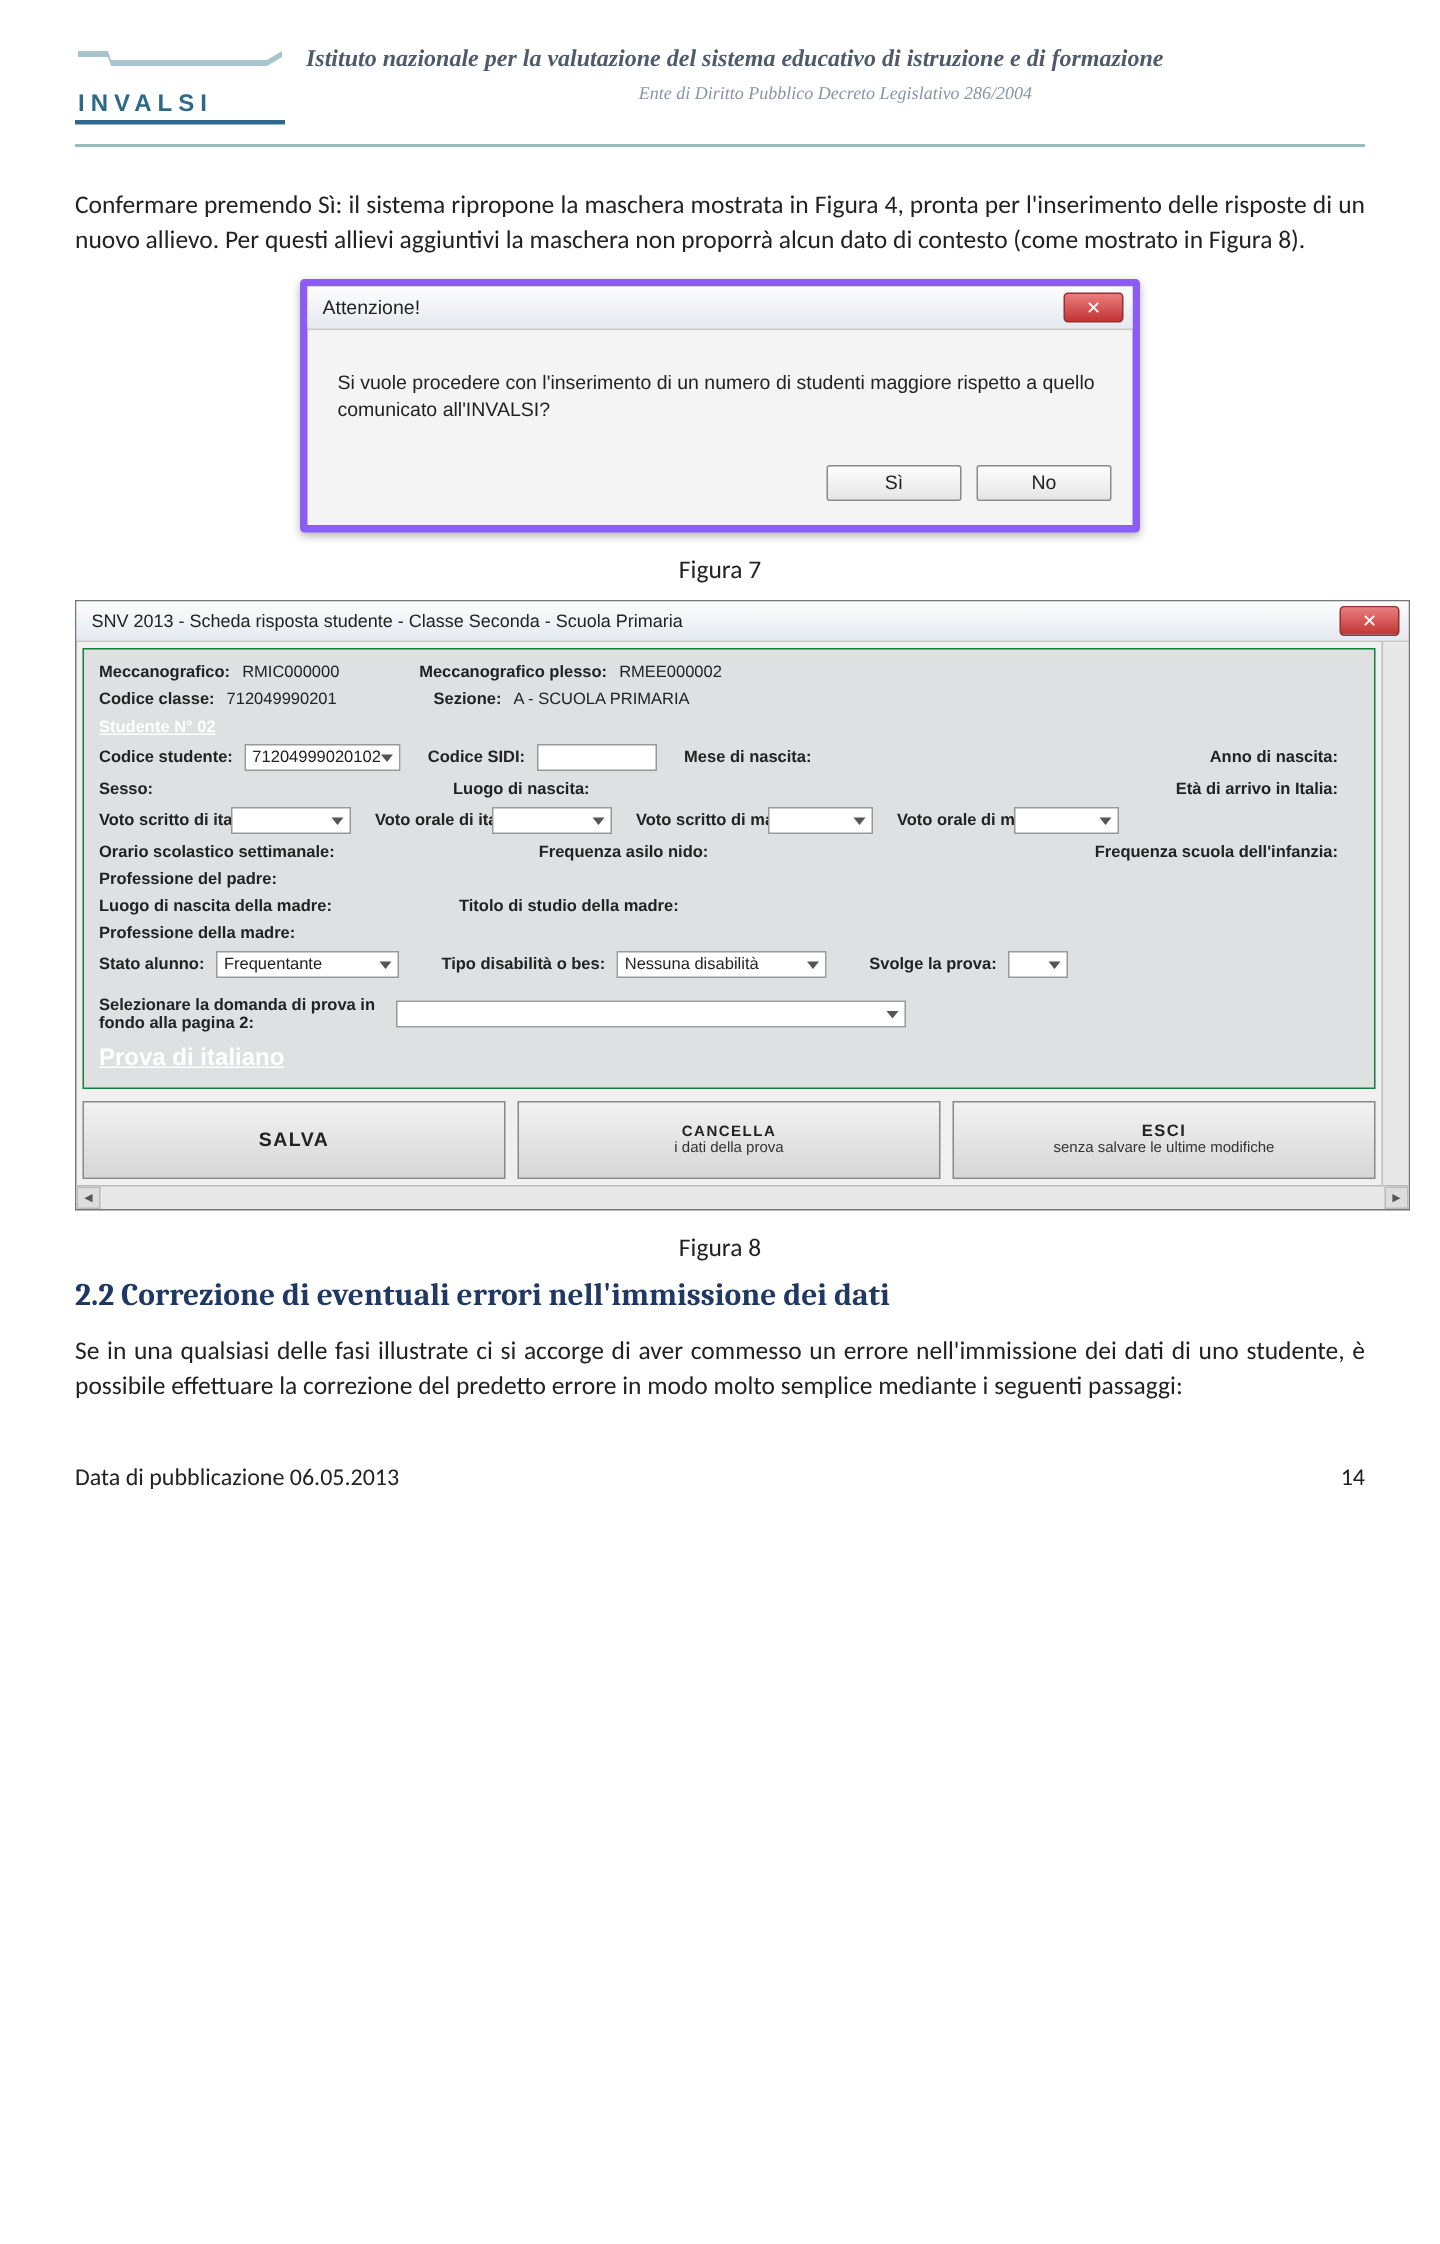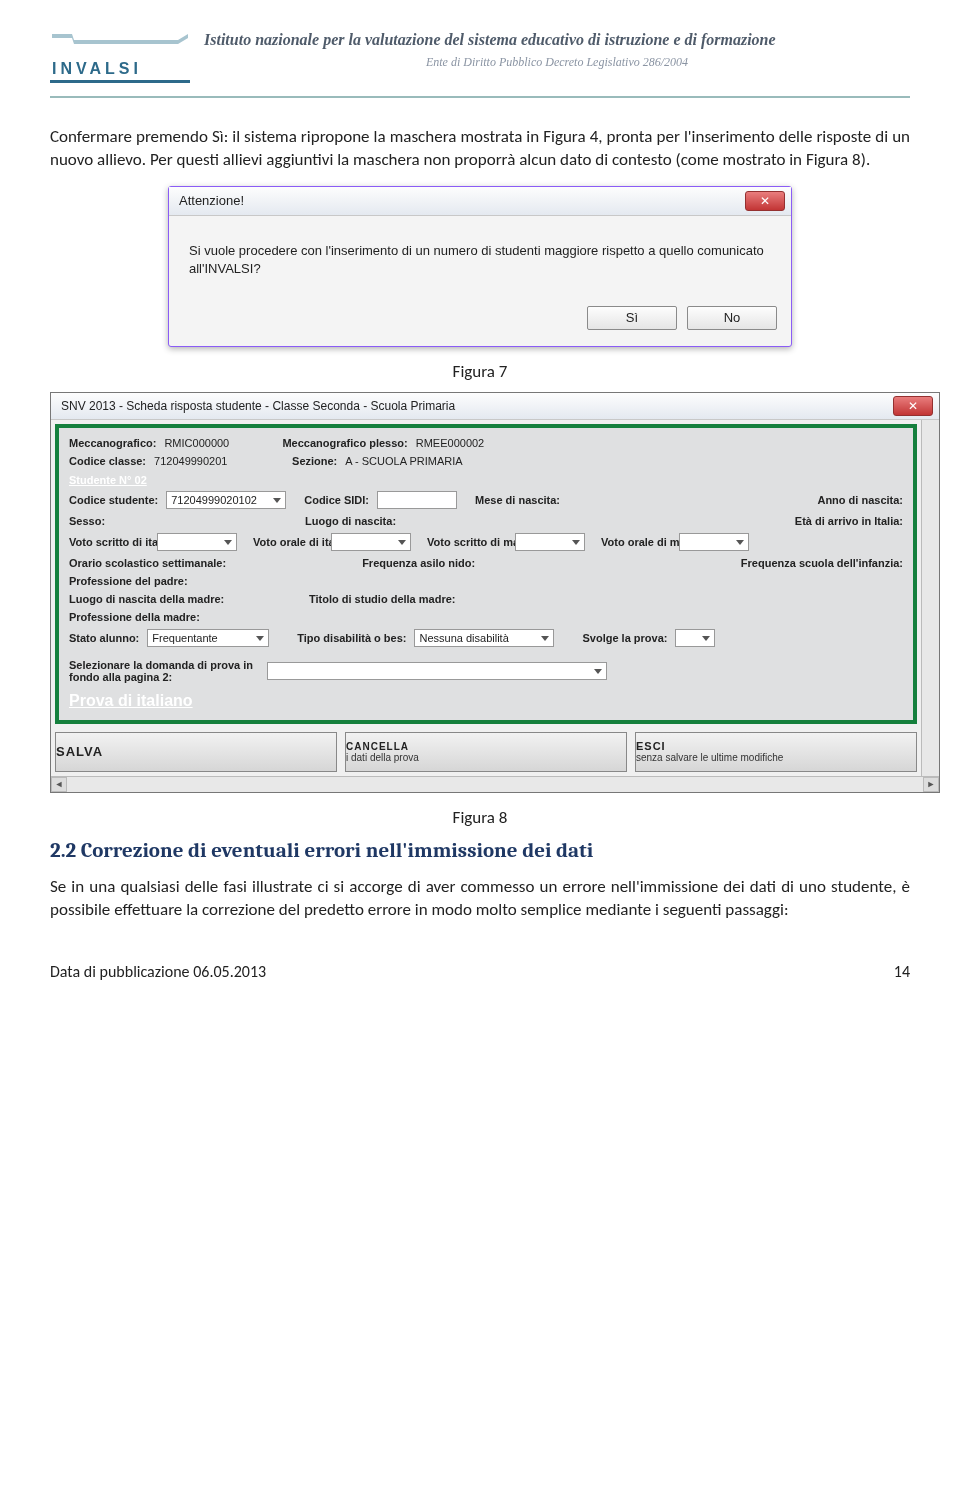--- a/index.html
+++ b/index.html
@@ -14,41 +14,41 @@
   .hdr-title { font-family: Georgia, 'Times New Roman', serif; font-style: italic; font-weight: bold; font-size: 16px; color: #4f5b6a; line-height: 1.2; }
   .hdr-sub { font-family: Georgia, serif; font-style: italic; color: #8a94a3; font-size: 12px; text-align: center; margin-top: 6px; }
   
   .body-text { font-size: 17px; line-height: 1.35; text-align: justify; margin-bottom: 14px; }
   .caption { text-align: center; font-size: 17px; margin: 14px 0 10px 0; }
   h2.section { font-family: Cambria, Georgia, serif; font-size: 21px; font-weight: bold; color: #1f3864; margin: 6px 0 14px 0; }
   ol.steps { margin: 0 0 0 40px; font-size: 17px; line-height: 1.35; text-align: justify; }
   ol.steps li { padding-left: 6px; margin-bottom: 10px; }
   .footer { display: flex; justify-content: space-between; font-size: 16px; margin-top: 40px; }
   
-  .dlg7-wrap { width: 624px; margin: 0 auto; border: 1px solid #8b5cf6; border-radius: 3px; background: #f4f4f4; box-shadow: 0 2px 6px rgba(0,0,0,.3); font-family: 'Segoe UI', Tahoma, sans-serif; font-size: 13px; }
+  .dlg7-wrap { width: 560px; margin: 0 auto; border: 5px solid #8b5cf6; border-radius: 3px; background: #f4f4f4; box-shadow: 0 2px 6px rgba(0,0,0,.3); font-family: 'Segoe UI', Tahoma, sans-serif; font-size: 13px; }
   .dlg7-tb { display: flex; align-items: center; background: linear-gradient(#fdfdfd,#e4e9f0); padding: 4px 6px 4px 10px; border-bottom: 1px solid #c8c8c8; }
   .dlg7-title { flex: 1; font-size: 13px; }
   .dlg7-x { width: 40px; height: 20px; background: linear-gradient(#e97d7d,#c23535); border: 1px solid #943030; border-radius: 3px; color: #fff; display: flex; align-items: center; justify-content: center; font-size: 12px; }
   .dlg7-body { padding: 26px 20px 10px 20px; min-height: 80px; line-height: 1.4; }
   .dlg7-btns { display: flex; justify-content: flex-end; gap: 10px; padding: 10px 14px 16px 14px; }
   .winbtn { width: 90px; height: 24px; border: 1px solid #8a8a8a; background: linear-gradient(#fdfdfd,#e5e5e5); font-size: 13px; display: flex; align-items: center; justify-content: center; border-radius: 2px; }
   
   .frm-wrap { width: 890px; margin: 0 auto; border: 1px solid #777; background: #f0f0f0; font-family: 'Segoe UI', Tahoma, sans-serif; font-size: 11px; }
   .frm-tb { display: flex; align-items: center; background: linear-gradient(#fdfdfd,#e4e9f0); padding: 3px 6px 3px 10px; border-bottom: 1px solid #c8c8c8; }
   .frm-tb .ttl { flex: 1; font-size: 12px; }
-  .frm-panel { background: #dfe0e1; padding: 6px 10px 10px 10px; border: 4px solid #15803d; margin: 4px; }
+  .frm-panel { background: #dfe0e1; padding: 6px 24px 10px 10px; border: 1px solid #15803d; margin: 4px; }
   .frow { display: flex; align-items: center; gap: 8px; padding: 3px 0; flex-wrap: nowrap; }
   .lbl { font-weight: bold; font-size: 11px; white-space: nowrap; }
   .val { font-size: 11px; white-space: nowrap; }
   .inp { background: #fff; border: 1px solid #999; height: 18px; padding: 0 4px; font-size: 11px; display: inline-flex; align-items: center; position: relative; }
   .inp.sel::after { content: ''; position: absolute; right: 4px; top: 6px; width: 0; height: 0; border-left: 4px solid transparent; border-right: 4px solid transparent; border-top: 5px solid #555; }
   .stud-hd { color: #fff; text-decoration: underline; font-size: 11px; font-weight: bold; margin: 4px 0 2px 0; }
   .prov-hd { color: #fff; text-decoration: underline; font-size: 16px; font-weight: bold; margin: 6px 0 0 0; }
   .frm-btnrow { display: flex; gap: 8px; margin: 8px 4px 4px 4px; }
-  .bigbtn { flex: 1; background: linear-gradient(#f2f2f2,#d6d6d6); border: 1px solid #888; height: 40px; display: flex; flex-direction: column; justify-content: center; font-size: 11px; }
+  .bigbtn { flex: 1; background: linear-gradient(#f2f2f2,#d6d6d6); border: 1px solid #888; height: 52px; display: flex; flex-direction: column; align-items: center; justify-content: center; font-size: 11px; }
   .bigbtn .b1 { font-weight: bold; font-size: 13px; letter-spacing: 1px; }
   .bigbtn .b2 { font-size: 10px; color: #333; }
   .scroll-r { width: 18px; background: #e8e8e8; border-left: 1px solid #bbb; }
   .frm-outer { display: flex; }
   .frm-inner { flex: 1; }
   .hscroll { height: 16px; background: #e8e8e8; border-top: 1px solid #bbb; display:flex; }
   .hscroll .ar { width:16px; border:1px solid #bbb; background:#ddd; display:flex;align-items:center;justify-content:center;font-size:9px;color:#555;}
   .hscroll .trk { flex:1; }
 </style>
 </head>
@@ -102,21 +102,21 @@
           </div>
           <div class="frow">
             <span class="lbl">Codice classe:</span>
             <span class="val" style="width:100px">712049990201</span>
             <span class="lbl" style="margin-left:30px">Sezione:</span>
             <span class="val">A  - SCUOLA PRIMARIA</span>
           </div>
           <div class="stud-hd">Studente N° 02</div>
           <div class="frow">
             <span class="lbl">Codice studente:</span>
-            <span class="inp sel" style="width:120px">71204999020102</span>
+            <span class="inp sel" style="width:104px">71204999020102</span>
             <span class="lbl" style="margin-left:10px">Codice SIDI:</span>
             <span class="inp" style="width:80px"></span>
             <span class="lbl" style="margin-left:10px">Mese di nascita:</span>
             <span style="flex:1"></span>
             <span class="lbl">Anno di nascita:</span>
           </div>
           <div class="frow">
             <span class="lbl" style="width:100px">Sesso:</span>
             <span style="width:120px"></span>
             <span class="lbl">Luogo di nascita:</span>

